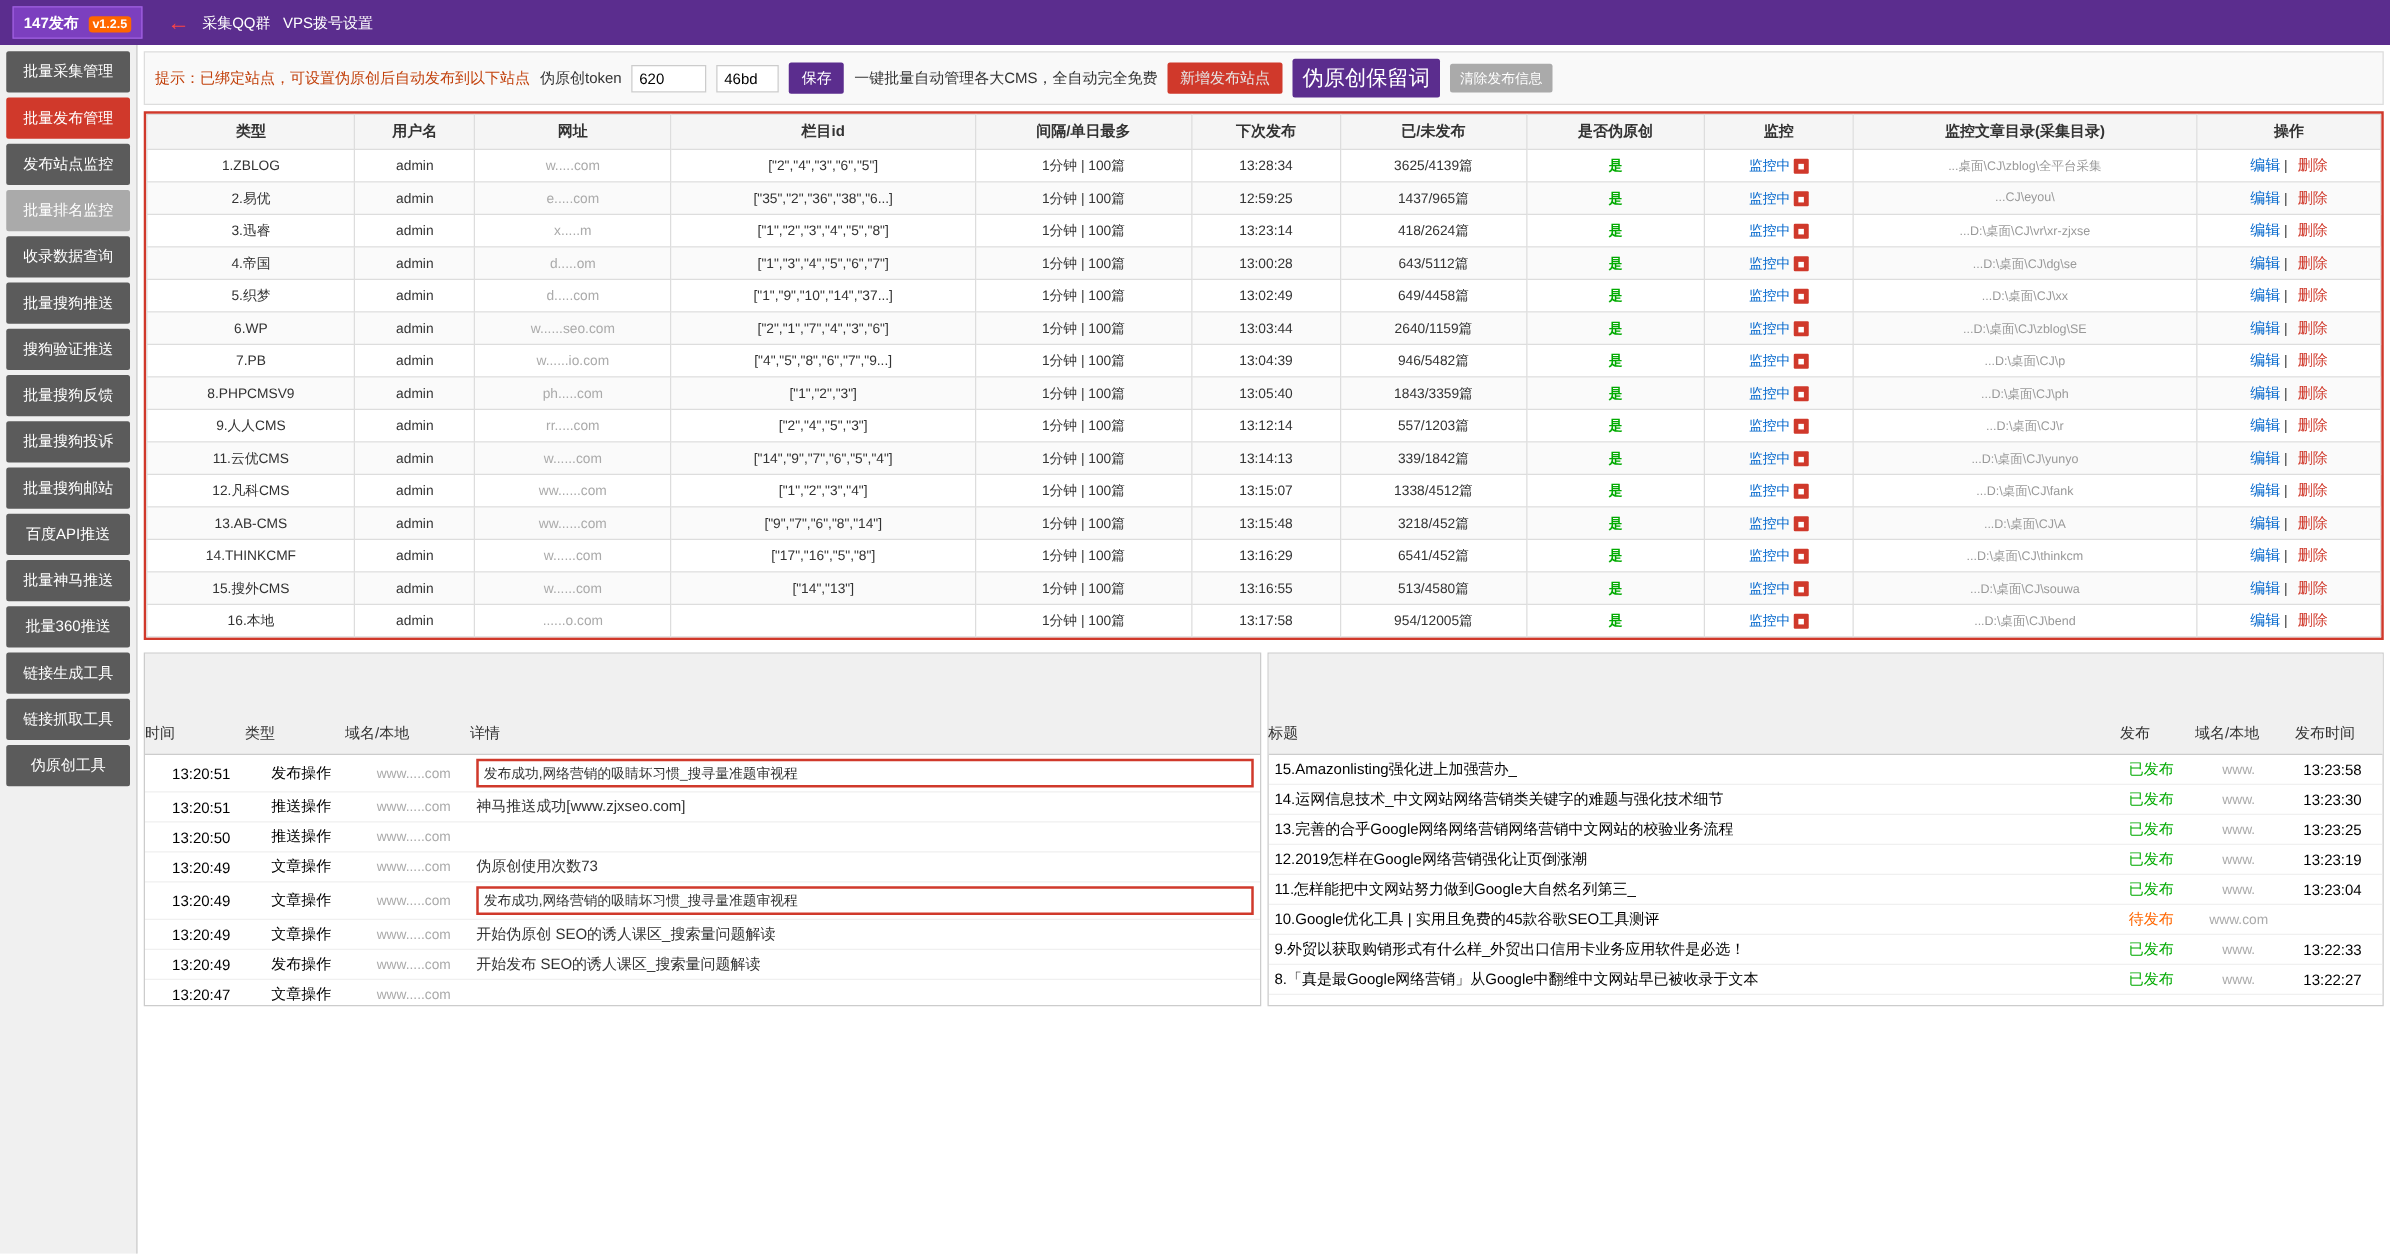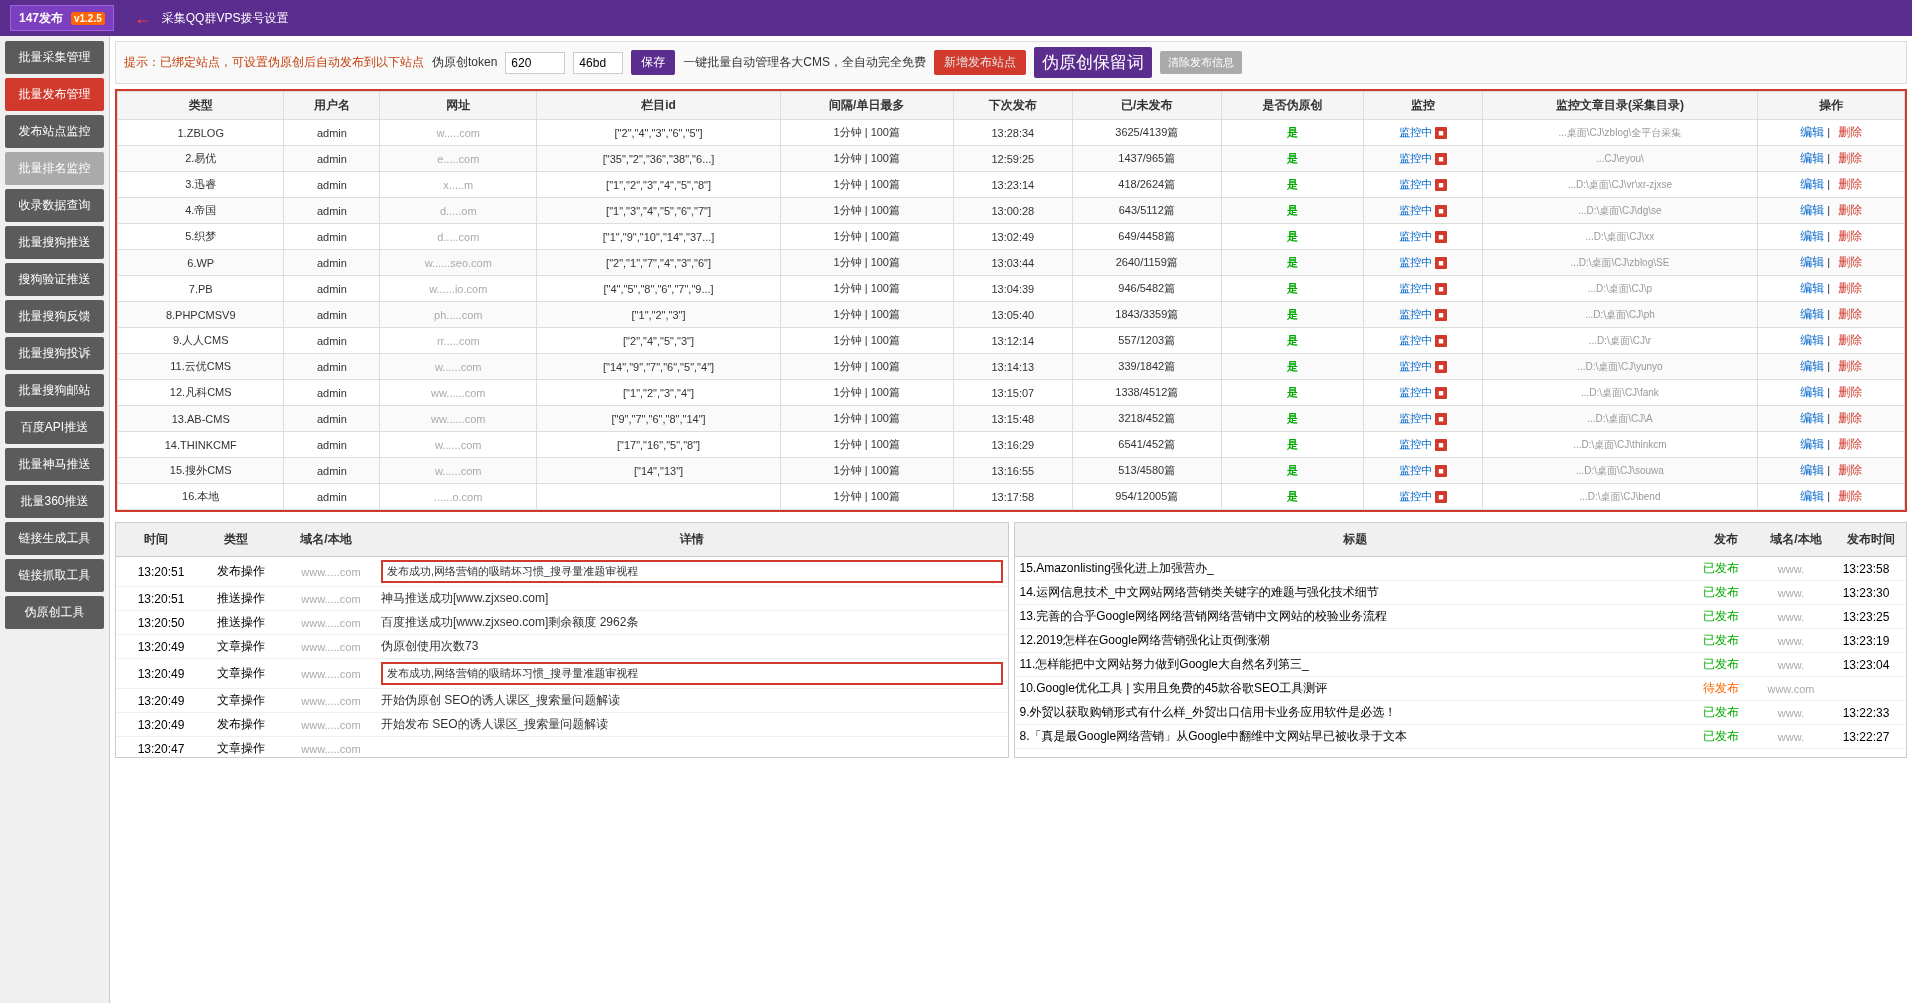--- a/index.html
+++ b/index.html
@@ -4,21 +4,21 @@
   <style>
     * { box-sizing: border-box; margin: 0; padding: 0; font-family: "Microsoft YaHei", SimHei, Arial, sans-serif; font-size: 12px; }
     body { background: #fff; overflow-x: hidden; }
 
     
     #header { background: #5b2d8e; color: #fff; display: flex; align-items: center; padding: 4px 10px; height: 36px; position: relative; }
     #header .logo { background: #7c3fbf; border: 1px solid #a060e0; padding: 3px 8px; font-size: 14px; font-weight: bold; color: #fff; margin-right: 20px; white-space: nowrap; }
     #header .logo .version { background: #ff6600; font-size: 10px; padding: 1px 3px; border-radius: 3px; margin-left: 4px; }
     #header .arrow { color: #ff4444; font-size: 18px; margin-right: 10px; }
     #header .title { font-size: 20px; font-weight: bold; color: #fff; flex: 1; text-align: center; }
-    #header .right-btns { display: flex; }
+    #header .right-btns { display: flex; gap: 10px; }
     #header .right-btns a { color: #fff; text-decoration: none; font-size: 12px; }
 
     
     #layout { display: flex; height: calc(100vh - 36px); }
 
     
     #sidebar { width: 110px; background: #f0f0f0; border-right: 1px solid #ccc; flex-shrink: 0; padding: 5px; display: flex; flex-direction: column; gap: 4px; }
     .sidebar-btn { background: #5b5b5b; color: #fff; border: none; padding: 8px 5px; text-align: center; cursor: pointer; border-radius: 2px; font-size: 12px; width: 100%; }
     .sidebar-btn.active { background: #d0392b; }
     .sidebar-btn.disabled { background: #aaa; cursor: default; }
@@ -60,21 +60,21 @@
     #article-panel .panel-header { grid-template-columns: 1fr 60px 80px 70px; }
     .panel-row { display: grid; padding: 3px 5px; border-bottom: 1px solid #f0f0f0; font-size: 11px; align-items: center; }
     #log-panel .panel-row { grid-template-columns: 80px 80px 100px 1fr; }
     #article-panel .panel-row { grid-template-columns: 1fr 60px 80px 70px; }
     .log-detail { color: #333; overflow: hidden; text-overflow: ellipsis; white-space: nowrap; }
     .highlight-box { border: 2px solid #d0392b; padding: 2px 4px; color: #333; font-size: 11px; overflow: hidden; text-overflow: ellipsis; white-space: nowrap; }
     .status-published { color: #00aa00; }
     .status-pending { color: #ff6600; }
     .panel-col { text-align: center; }
     .panel-scroll { max-height: 200px; overflow-y: auto; }
-    .col-header { text-align: center; padding: 4px 0; font-weight: bold; }
+    .col-header { text-align: left; padding: 4px 0; font-weight: normal; margin-top: 47px; }
   </style>
 </head>
 <body>
 
 <div id="header">
   <div class="logo">
     <span>147发布</span>
     <span class="version">v1.2.5</span>
   </div>
   <span class="arrow">←</span>
@@ -430,21 +430,20 @@
             <div class="panel-row" style="grid-template-columns: 80px 80px 100px 1fr;">
               <span class="panel-col">13:20:51</span>
               <span class="panel-col">推送操作</span>
               <span class="panel-col url-blur">www.....com</span>
               <span class="log-detail">神马推送成功[www.zjxseo.com]</span>
             </div>
             <div class="panel-row" style="grid-template-columns: 80px 80px 100px 1fr;">
               <span class="panel-col">13:20:50</span>
               <span class="panel-col">推送操作</span>
               <span class="panel-col url-blur">www.....com</span>
-              <span class="log-detail">百度推送成功[www.zjxseo.com]剩余额度 2962条</span>
             </div>
             <div class="panel-row" style="grid-template-columns: 80px 80px 100px 1fr;">
               <span class="panel-col">13:20:49</span>
               <span class="panel-col">文章操作</span>
               <span class="panel-col url-blur">www.....com</span>
               <span class="log-detail">伪原创使用次数73</span>
             </div>
             <div class="panel-row" style="grid-template-columns: 80px 80px 100px 1fr;">
               <span class="panel-col">13:20:49</span>
               <span class="panel-col">文章操作</span>

